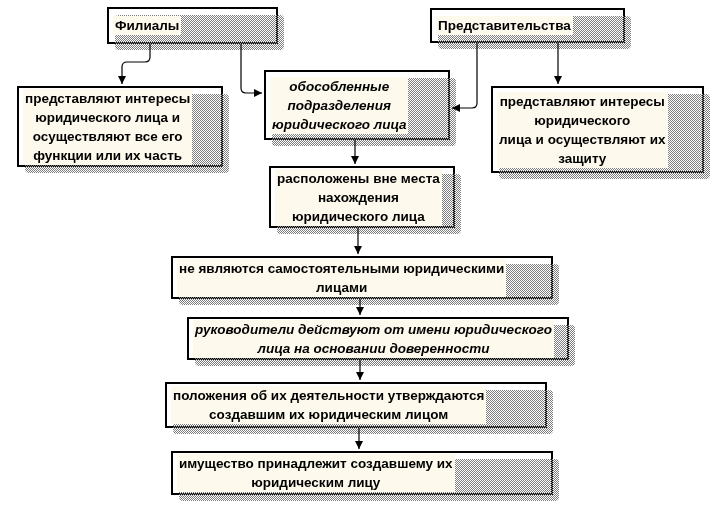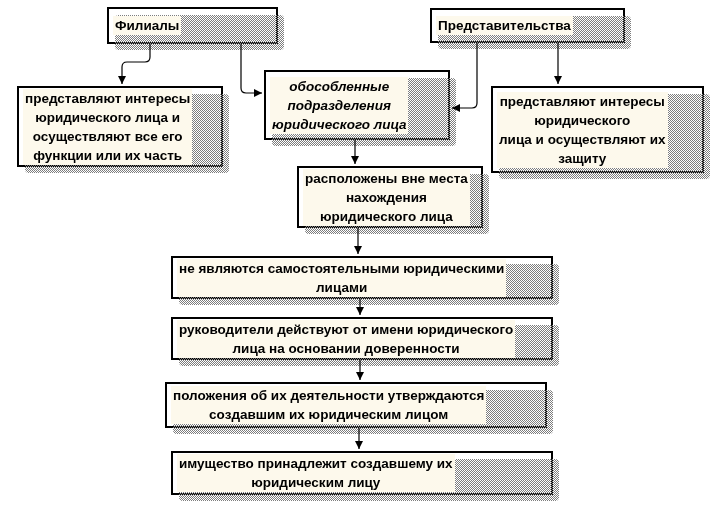--- a/index.html
+++ b/index.html
@@ -20,23 +20,23 @@
     background-image:conic-gradient(var(--shadow,#7d7d7d) 25%, transparent 0 50%, var(--shadow,#7d7d7d) 0 75%, transparent 0);
     background-size:2px 2px;border-radius:4px;
   }
   .node span{white-space:pre-line;background:var(--text-highlight,#fdf9ec);padding:0 2px;}
   
   #n-branches      {left:107px;top:7px;  width:171px;height:37px;}
   #n-repr          {left:430px;top:8px;  width:195px;height:35px;}
   #n-branch-func   {left:17px; top:86px; width:206px;height:81px;}
   #n-subdiv        {left:264px;top:70px; width:186px;height:70px;font-style:italic;}
   #n-repr-func     {left:491px;top:86px; width:213px;height:87px;}
-  #n-located       {left:269px;top:166px;width:186px;height:62px;margin-left:28px;}
+  #n-located       {left:269px;top:166px;width:186px;height:62px;}
   #n-notind        {left:171px;top:256px;width:382px;height:43px;}
-  #n-heads         {left:171px;top:317px;width:382px;height:43px;}
+  #n-heads         {left:187px;top:317px;width:382px;height:43px;font-style:italic;}
   #n-regul         {left:165px;top:382px;width:382px;height:46px;}
   #n-property      {left:171px;top:451px;width:382px;height:44px;}
   svg.wires{position:absolute;left:0;top:0;width:725px;height:513px;z-index:2;pointer-events:none;}
   .connector{stroke:var(--line,#000);fill:none;stroke-width:1.2px;}
   .arrowhead-shape{fill:var(--line,#000);}
 </style>
 </head>
 <body>
 
 <div class="canvas">

